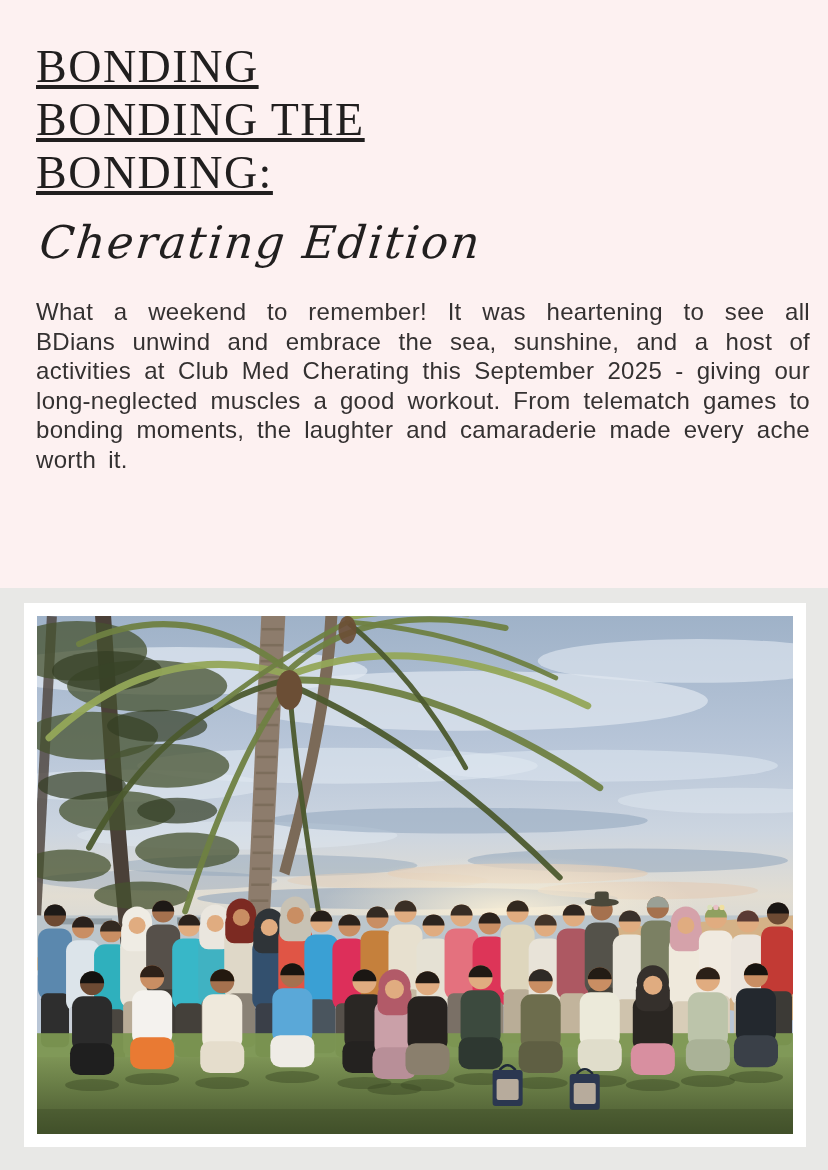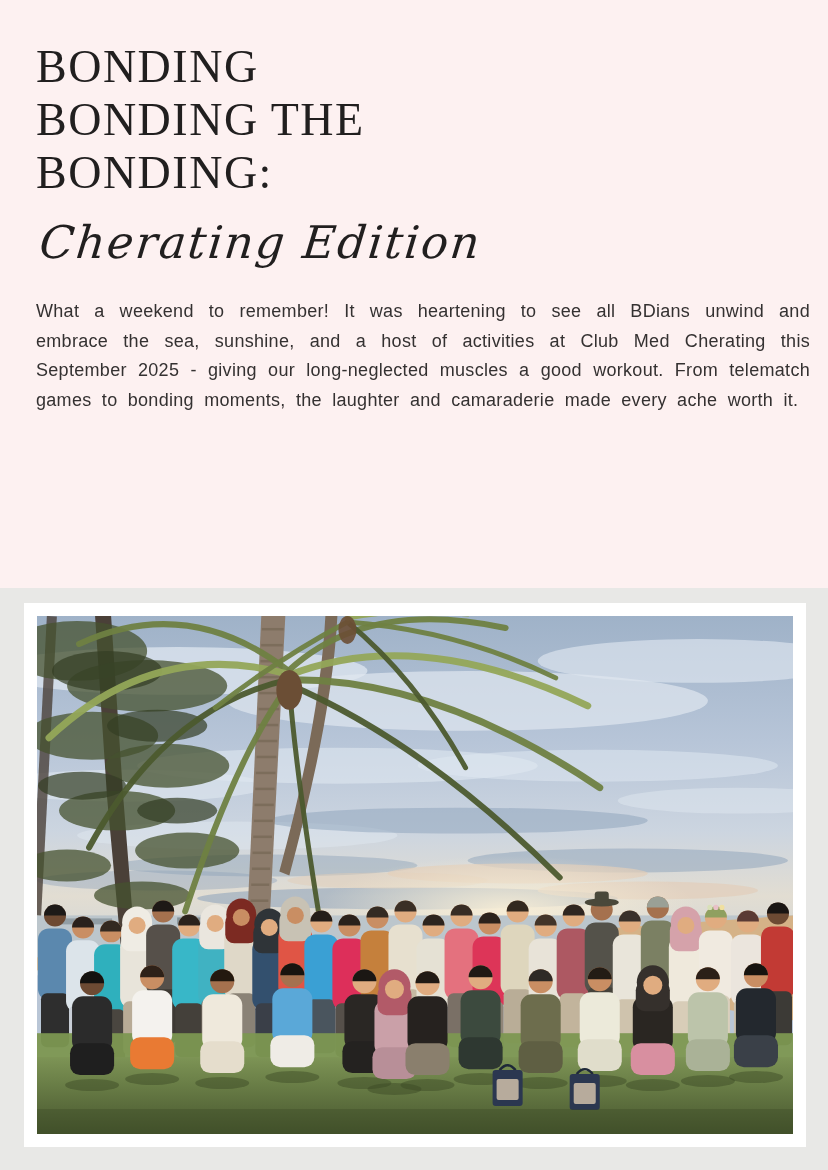--- a/index.html
+++ b/index.html
@@ -16,37 +16,37 @@
   }
   .title{
     margin:0;
     font-family:"Liberation Serif","DejaVu Serif",serif;
     font-weight:400;
     font-size:46px;
     line-height:53px;
     letter-spacing:1.5px;
     color:var(--title-text,#211f1f);
   }
-  .title span{display:block;}
+  .title span{display:block;text-decoration:underline;}
   .subtitle{
     font-family:"DejaVu Serif",serif;
     font-style:italic;
     font-weight:400;
     font-size:45px;
     line-height:72px;
     letter-spacing:2px;
     color:var(--title-text,#242121);
     margin-top:8px;
     transform:skewX(-6deg);
     transform-origin:left bottom;
   }
   .body-para{
     margin:18px 8px 0 0;
     width:774px;
-    font-size:18px;
+    font-size:24px;
     line-height:29.5px;
     letter-spacing:0.3px;
     word-spacing:5px;
     text-align:justify;
     color:var(--body-text,#343131);
   }
   .body-para + .body-para{margin-top:24px;}
   .photo-section{
     position:absolute;left:0;top:588px;width:828px;height:582px;
     background:var(--page-bottom-bg,#e8e8e6);

